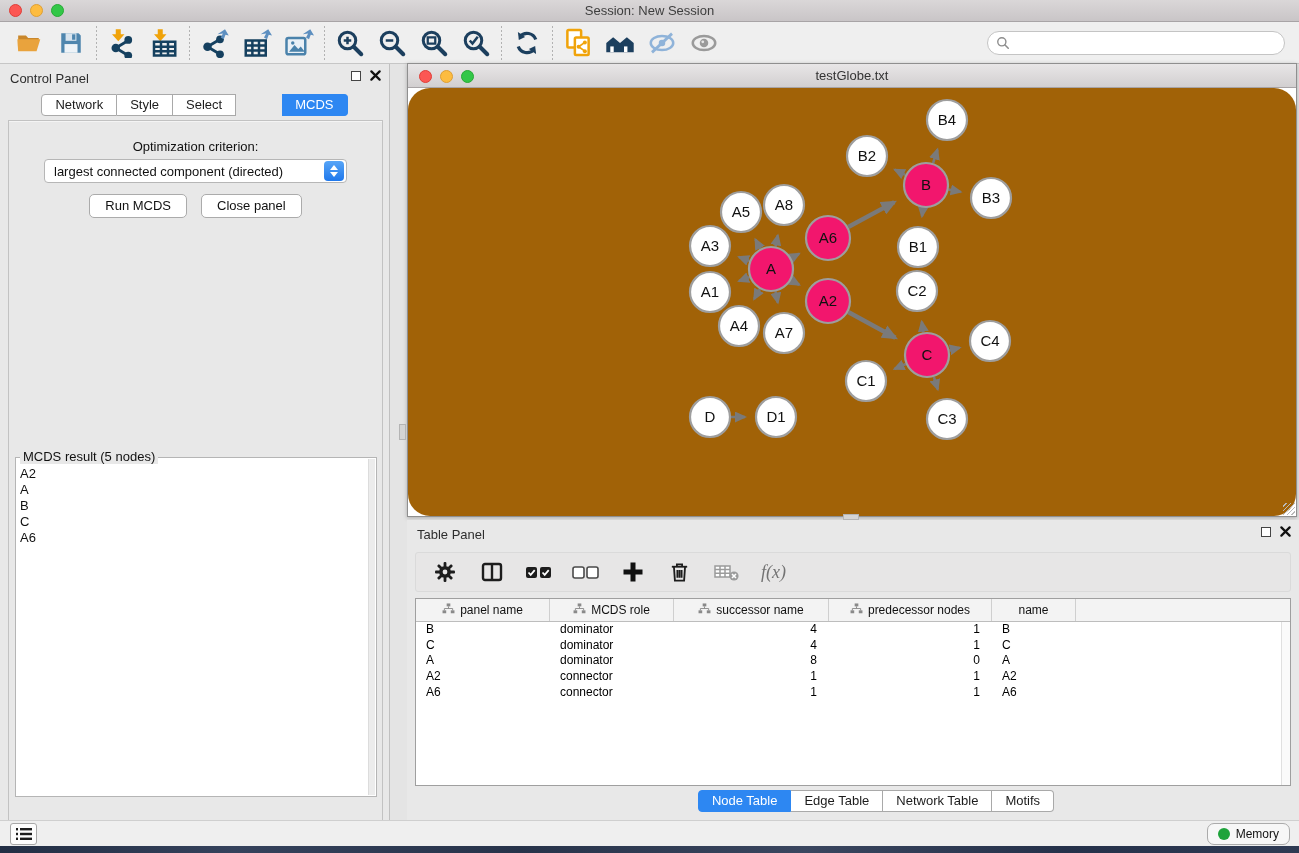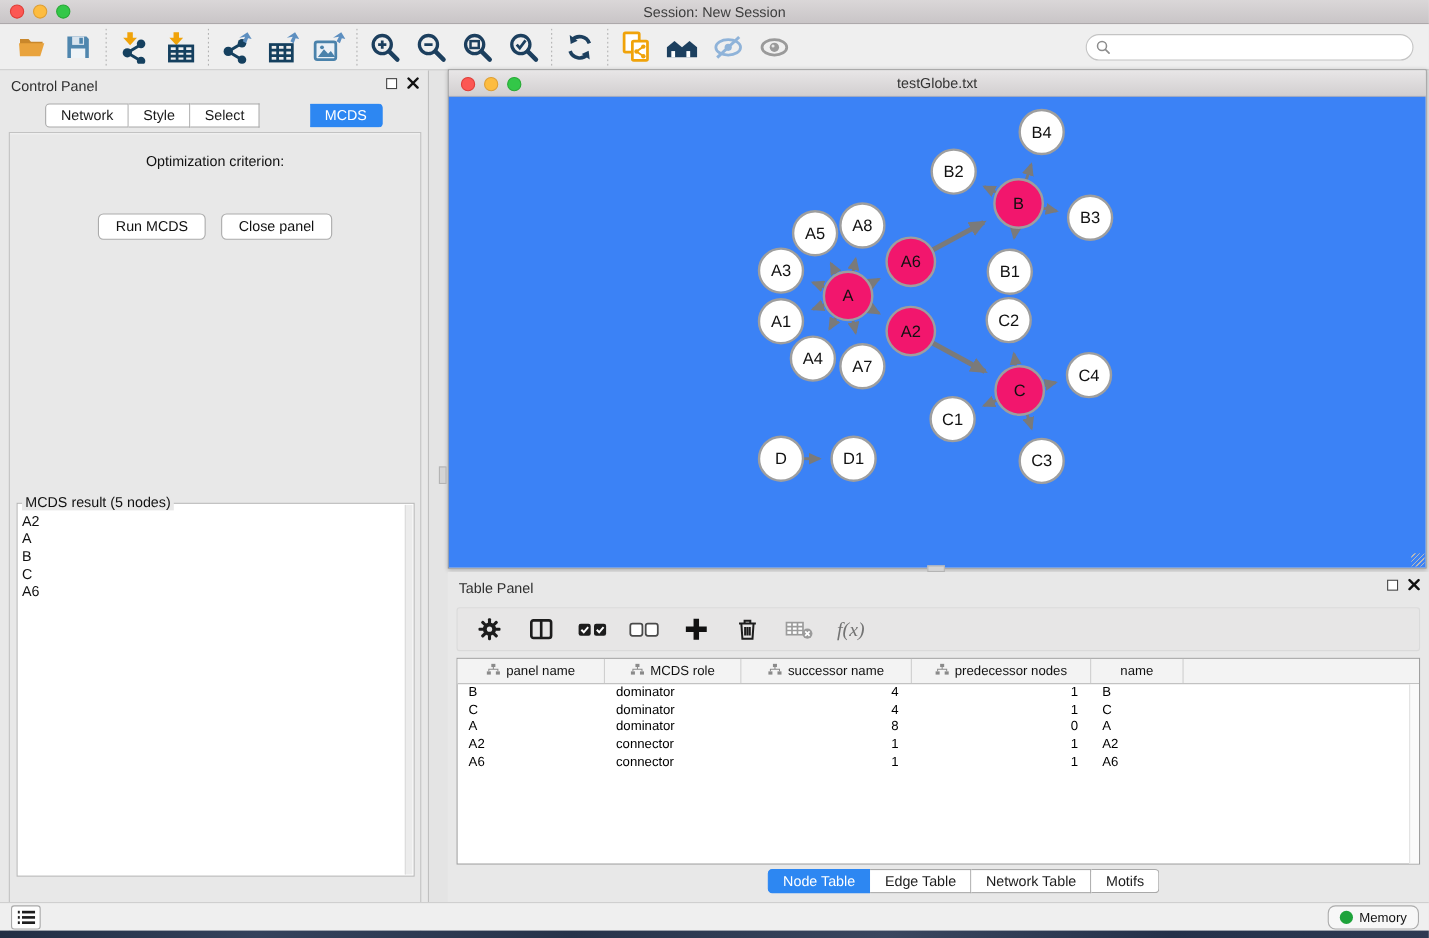--- a/index.html
+++ b/index.html
@@ -62,21 +62,21 @@
   .result-list { position:absolute; inset:8px 9px 2px 4px; overflow:hidden; font-size:13px; color:#111; }
   .result-list div { line-height:16px; }
   .result-scroll { position:absolute; right:1px; top:1px; bottom:1px; width:7px; background:#ececec; border-left:1px solid #dcdcdc; }
 
   
   .net-window { position:absolute; left:407px; top:63px; width:890px; height:454px;
     background:#fff; border:1px solid #8f8f8f; box-shadow:0 1px 4px rgba(0,0,0,.25); }
   .net-titlebar { position:relative; height:24px; background:linear-gradient(#e8e6e7,#d2cfd0); border-bottom:1px solid #a8a4a6; }
   .net-titlebar .title { position:absolute; left:0; right:0; top:0; line-height:24px; text-align:center; font-size:13px; color:#333; }
   .net-titlebar .lights { top:6px; left:11px; }
-  .net-canvas { position:absolute; left:0; top:24px; right:0; bottom:0; background:#3b82f6; overflow:hidden; }
+  .net-canvas { position:absolute; left:0; top:24px; right:0; bottom:0; background:#a16207; overflow:hidden;border-radius:22px; }
   .net-canvas svg { display:block; }
   .resize-grip { position:absolute; right:1px; bottom:1px; width:12px; height:12px;
     background:repeating-linear-gradient(135deg, transparent, transparent 2px, #b9b9b9 2px, #b9b9b9 3px); }
   .split-handle-v { position:absolute; left:399px; top:424px; width:7px; height:16px; background:#d4d4d4; border:1px solid #b4b4b4; }
   .split-handle-h { position:absolute; left:843px; top:514px; width:16px; height:6px; background:#d4d4d4; border:1px solid #b4b4b4; }
 
   
   .table-panel { position:absolute; left:407px; top:520px; width:892px; height:300px; background:#e8e8e8; }
   .tp-toolbar { position:absolute; left:8px; top:32px; width:876px; height:40px; background:#e7e6e6;
     border:1px solid #dadada; border-radius:3px; display:flex; align-items:center; gap:10px; padding-left:10px; }
@@ -283,20 +283,27 @@
       </span>
     </div>
     <div class="seg-tabs">
       <span class="seg">Network</span>
       <span class="seg">Style</span>
       <span class="seg">Select</span>
       <span class="seg active">MCDS</span>
     </div>
     <div class="panel-frame">
       <div class="opt-label">Optimization criterion:</div>
+      <div class="dropdown">
+        <span class="dd-text">largest connected component (directed)</span>
+        <span class="dd-step">
+            <span class="tri-up"></span>
+            <span class="tri-dn"></span>
+          </span>
+      </div>
       <div class="btn-row">
         <button class="btn">Run MCDS</button>
         <button class="btn">Close panel</button>
       </div>
       <div class="result-fieldset">
         <span class="result-legend">MCDS result (5 nodes)</span>
         <div class="result-list" id="result-list">
             <div>A2</div>
             <div>A</div>
             <div>B</div>

